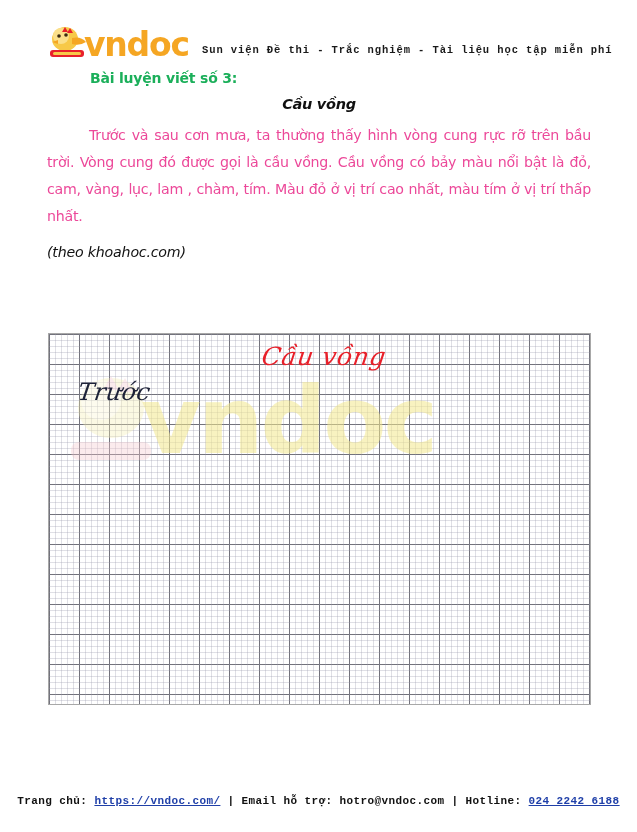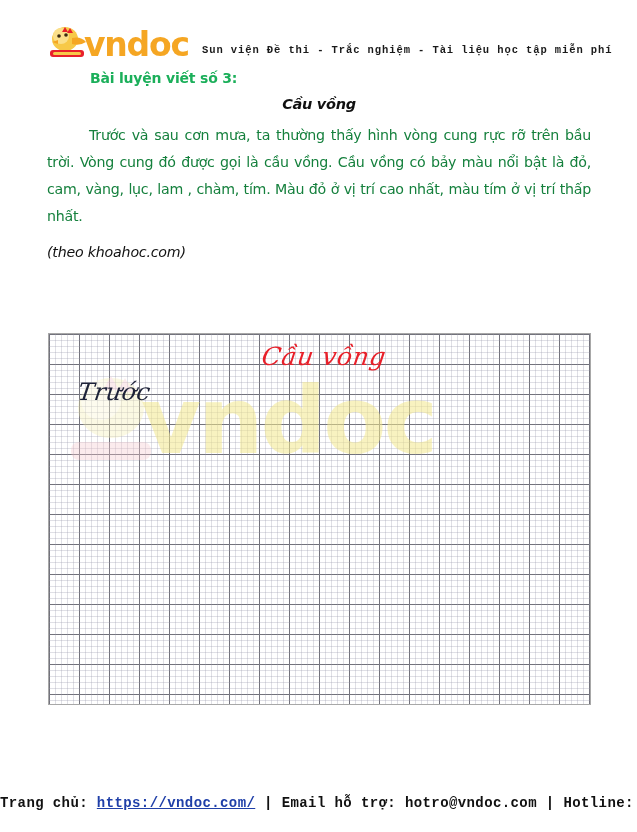--- a/index.html
+++ b/index.html
@@ -95,21 +95,21 @@
     font-size: 14.5px;
     font-weight: bold;
     font-style: italic;
     color: #111111;
     margin: 0 0 10px 0;
     letter-spacing: -0.3px;
   }
   .para {
     font-family: "DejaVu Sans", sans-serif;
     font-size: 14.2px;
-    color: #15803d;
+    color: #ec4899;
     line-height: 27px;
     text-align: justify;
     text-indent: 42px;
     margin: 0 0 6px 0;
     letter-spacing: -0.25px;
   }
   .source {
     font-family: "DejaVu Sans", sans-serif;
     font-size: 14.2px;
     font-style: italic;
@@ -204,21 +204,21 @@
   }
 
   
   .footer {
     position: absolute;
     left: 0;
     top: 795px;
     width: 637px;
     text-align: center;
     font-family: "Liberation Mono", "DejaVu Sans Mono", monospace;
-    font-size: 14px;
+    font-size: 11px;
     color: #111111;
     letter-spacing: 0.4px;
     white-space: nowrap;
     font-weight: bold;
   }
   .footer a,
   .footer .flink {
     color: #1F3FA8;
     text-decoration: underline;
   }

